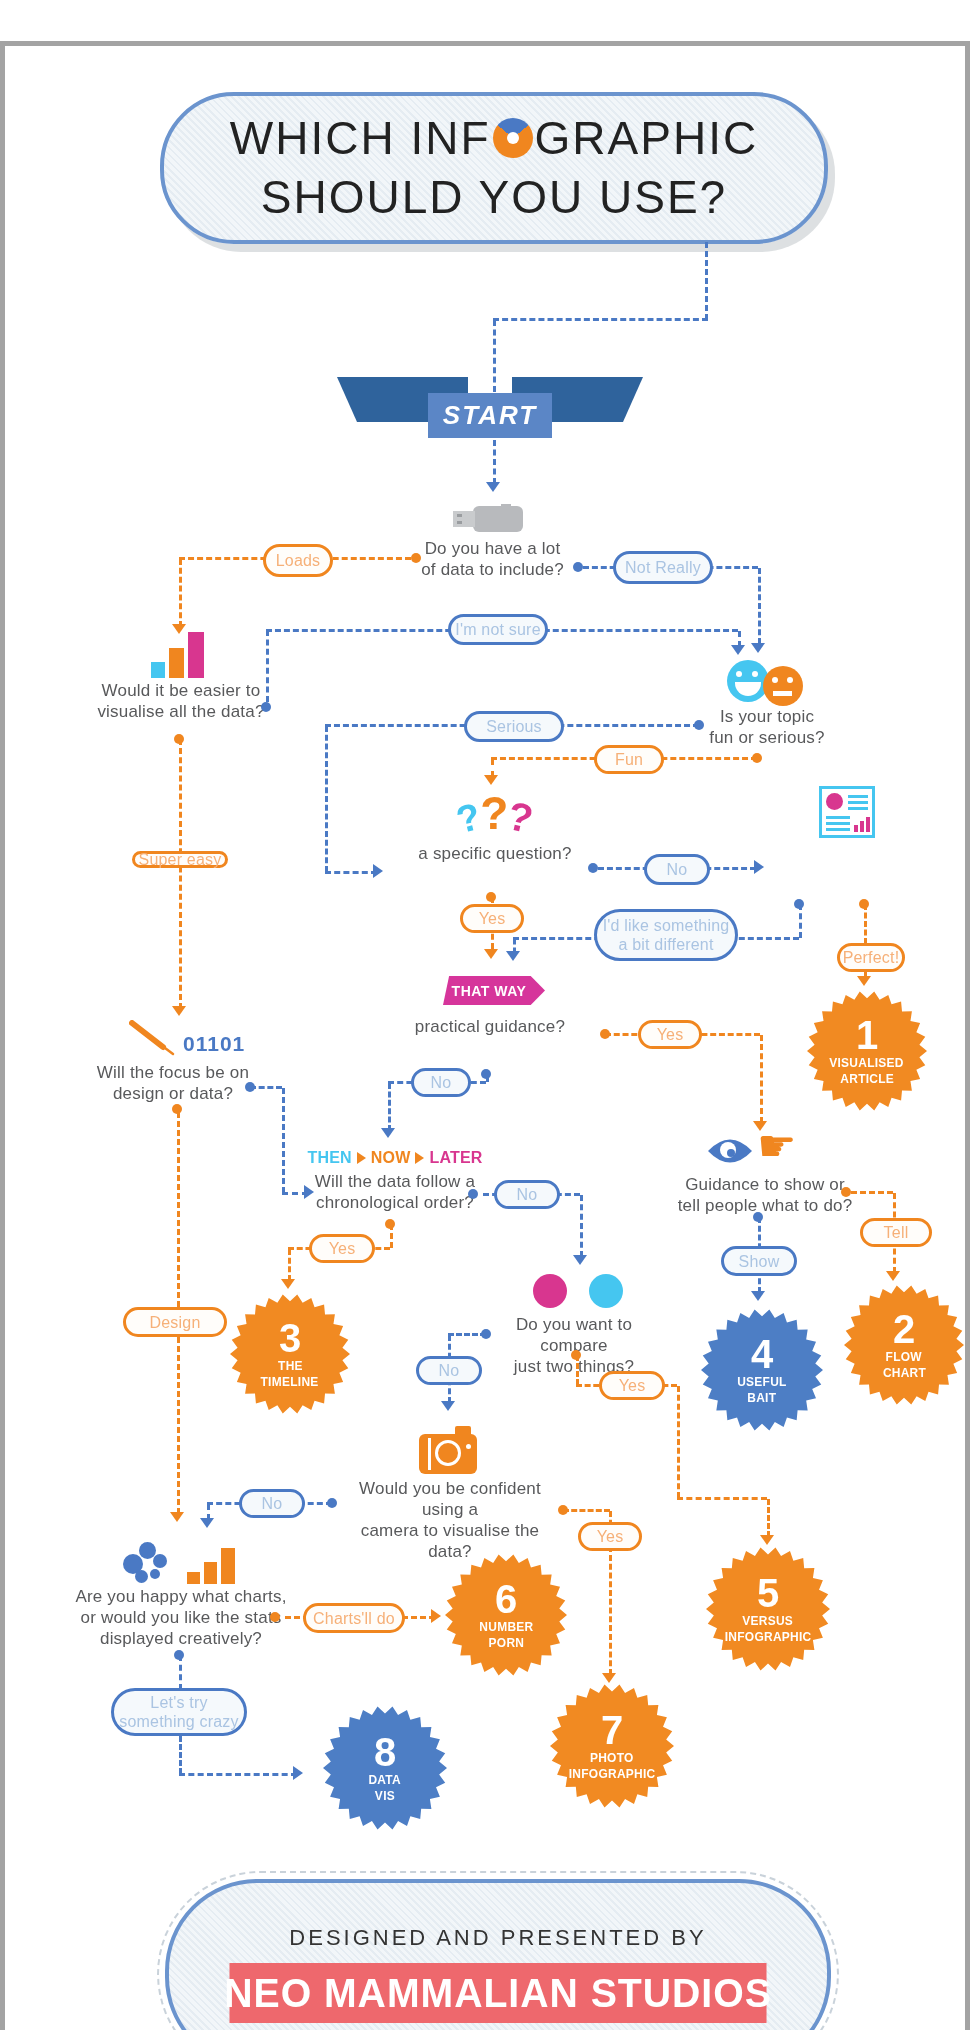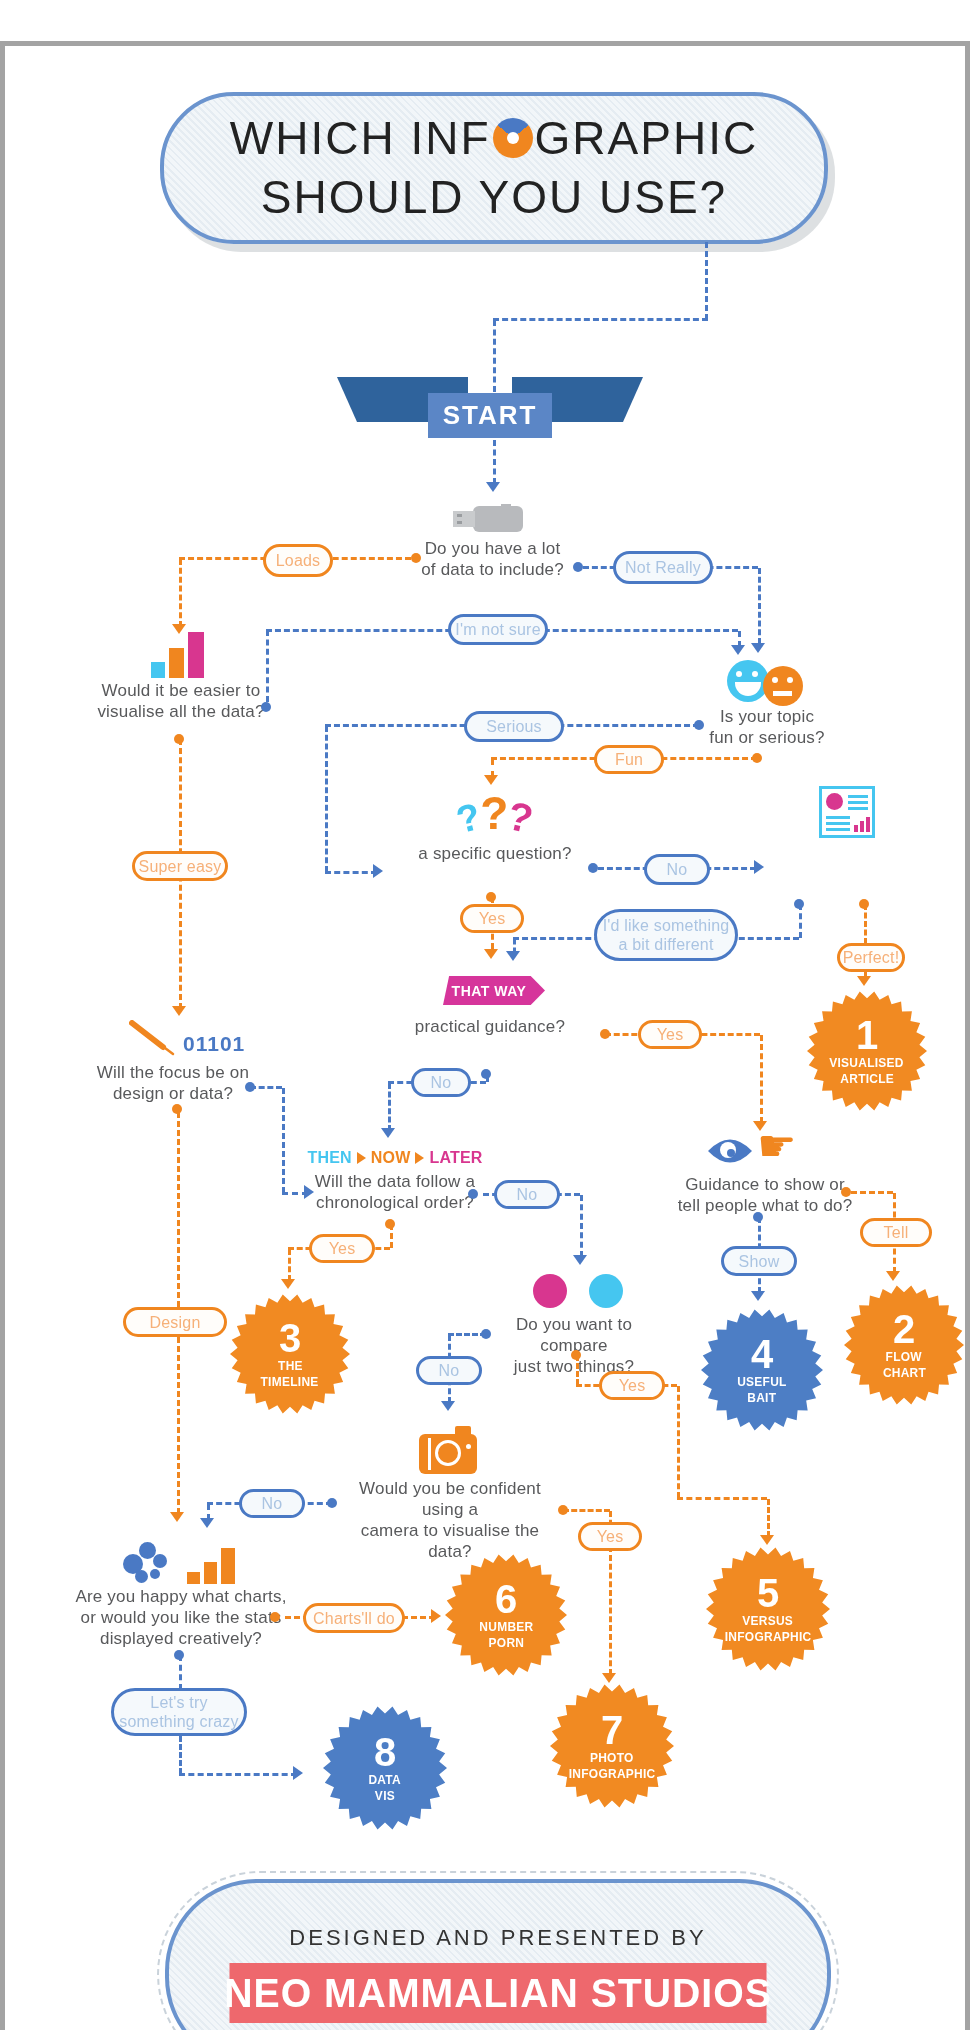--- a/index.html
+++ b/index.html
@@ -31,21 +31,21 @@
   
   .pill{position:absolute;border:3px solid;border-radius:999px;display:flex;flex-direction:column;align-items:center;justify-content:center;
     text-align:center;font-size:16px;line-height:19px;box-sizing:border-box;letter-spacing:.2px;}
   .pill.po{border-color:#f0861f;color:#f6b078;background:#fffdfa;}
   .pill.pb{border-color:#4a79c4;color:#aac4e2;background:#f5f9fc;}
 
   
   .q{position:absolute;text-align:center;font-size:17px;color:#58595b;line-height:21px;letter-spacing:.2px;}
 
   
-  .start-wrap{position:absolute;left:332px;top:330px;width:306px;height:64px;}
+  .start-wrap{position:absolute;left:332px;top:330px;width:306px;height:64px;font-style:italic;}
   .start-box{position:absolute;left:91px;top:17px;width:124px;height:45px;background:#5b86c6;display:flex;align-items:center;justify-content:center;
     color:#fff;font-weight:bold;font-size:26px;letter-spacing:2px;}
 
   
   .burst{position:absolute;display:flex;flex-direction:column;align-items:center;justify-content:center;color:#fff;text-align:center;gap:1px;}
   .burst.bo{background:#f18a22;} .burst.bb{background:#4d7ec5;}
   .b-num{font-size:40px;font-weight:bold;line-height:1;}
   .b-line{font-size:13px;font-weight:bold;letter-spacing:.3px;line-height:1.15;transform:scaleX(.92);white-space:nowrap;}
 
   
@@ -237,21 +237,21 @@
 
   <div class="dot b" style="left:476px;top:1023px"></div>
   <div class="dv b" style="left:481px;top:1028px;height:8px"></div>
   <div class="dh b" style="left:383px;top:1035px;width:98px"></div>
   <div class="pill pb" style="left:406px;top:1022px;width:60px;height:29px">No</div>
   <div class="dv b" style="left:383px;top:1037px;height:48px"></div>
   <div class="ad b" style="left:376px;top:1082px"></div>
 
   <div class="dot o" style="left:169px;top:688px"></div>
   <div class="dv o" style="left:174px;top:693px;height:270px"></div>
-  <div class="pill po" style="left:127px;top:805px;width:96px;height:30px">Super easy</div>
+  <div class="pill po" style="left:127px;top:805px;width:96px;height:17px">Super easy</div>
   <div class="ad o" style="left:167px;top:960px"></div>
 
   <svg style="position:absolute;left:124px;top:974px" width="46" height="36" viewBox="0 0 46 36">
     <line x1="3" y1="3" x2="34" y2="27" stroke="#f0861f" stroke-width="6" stroke-linecap="round"></line>
     <line x1="32" y1="25" x2="44" y2="34" stroke="#f0861f" stroke-width="2.5" stroke-linecap="round"></line>
   </svg>
   <div style="position:absolute;left:178px;top:986px;font-weight:bold;font-size:21px;color:#4a79c4;letter-spacing:1px">01101</div>
 
   <div class="q" style="left:78px;top:1016px;width:180px">
     <div>Will the focus be on</div>

